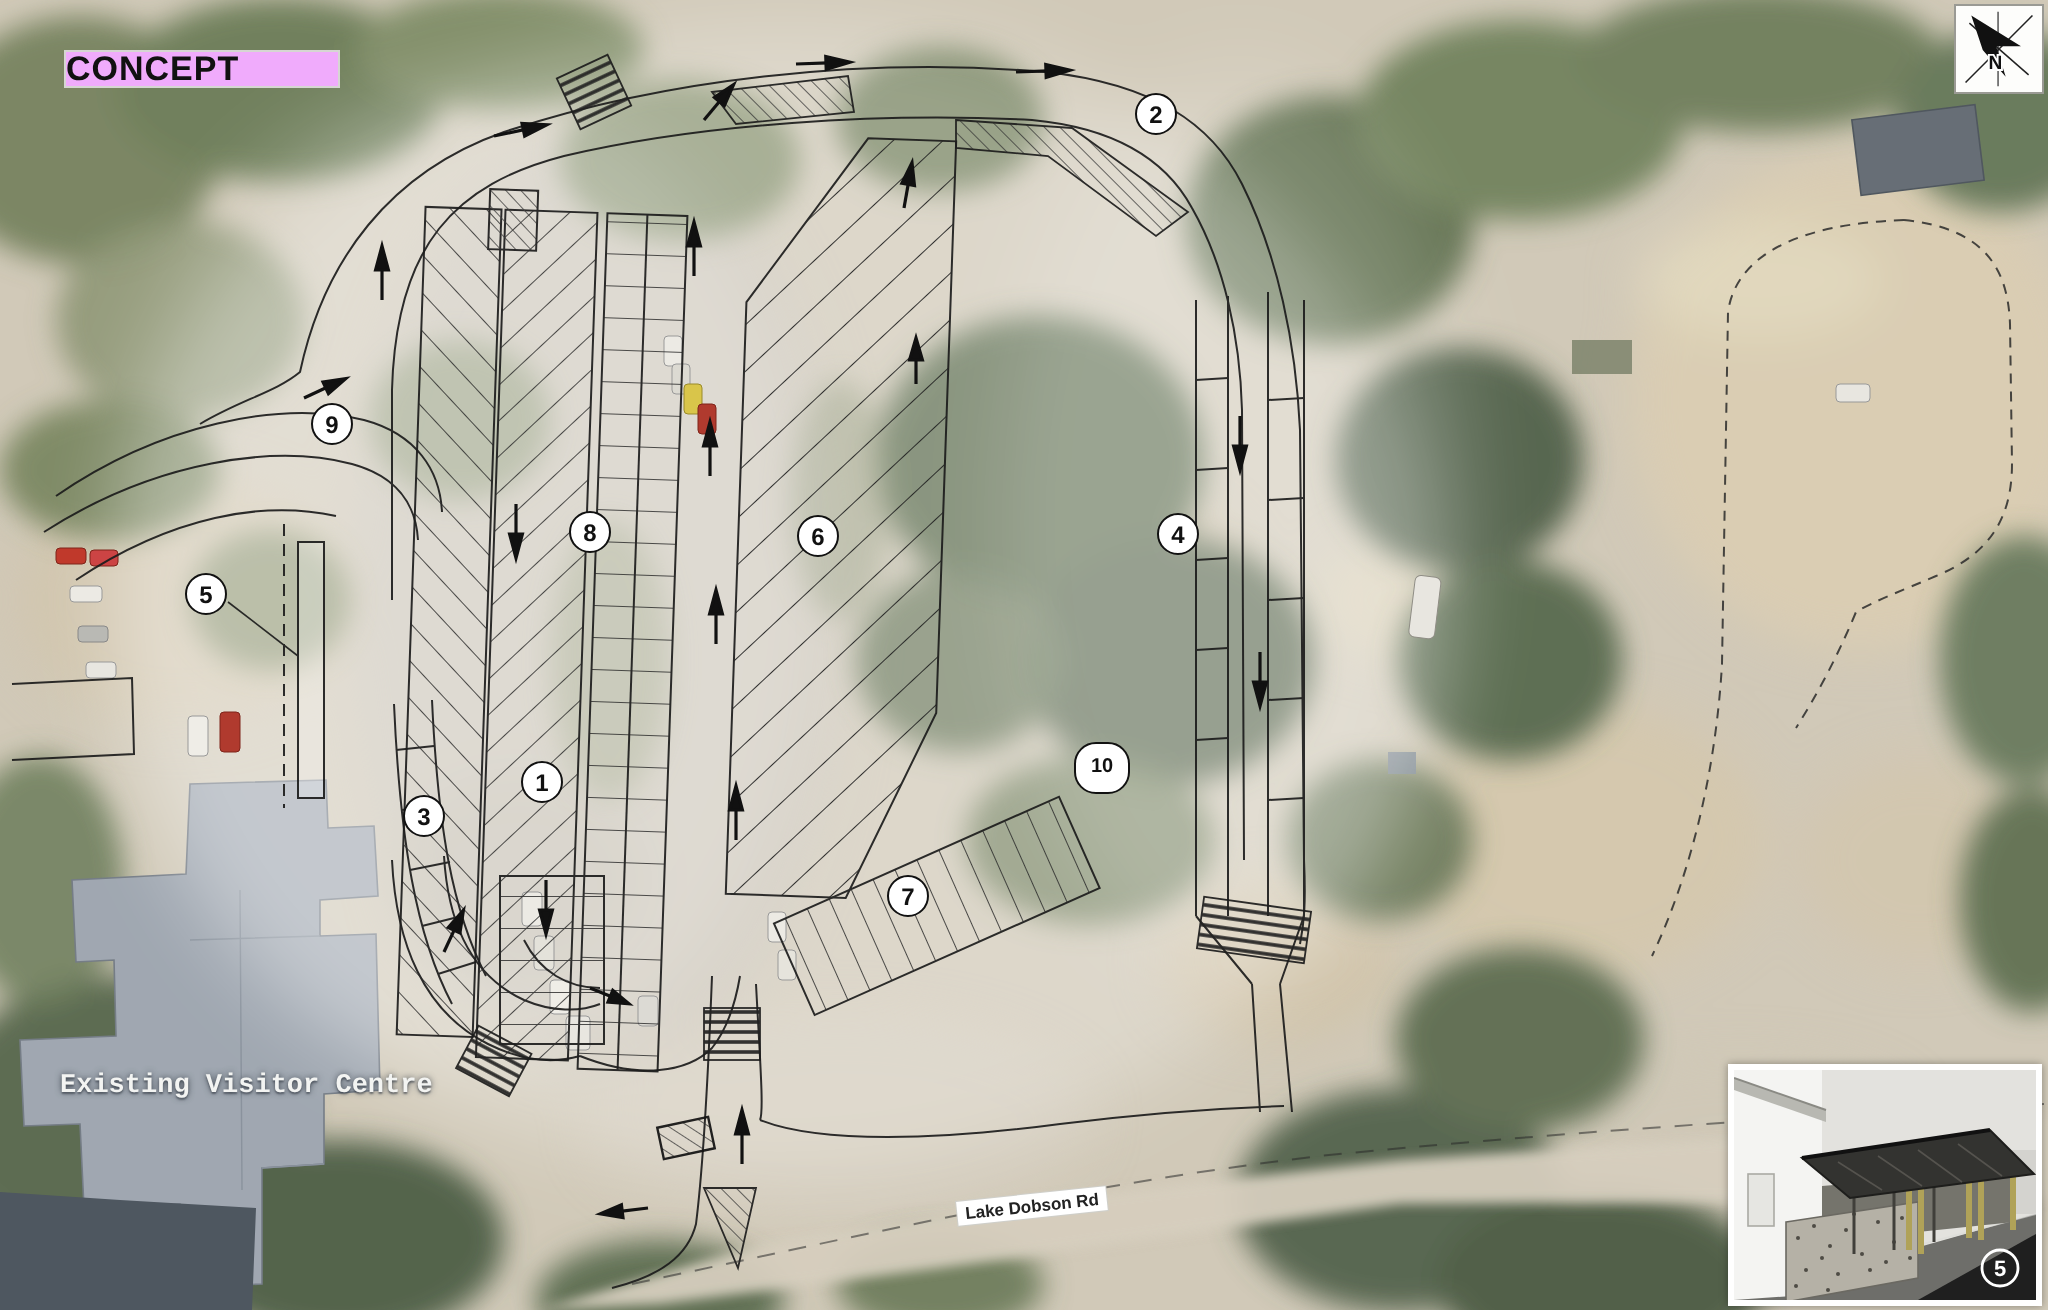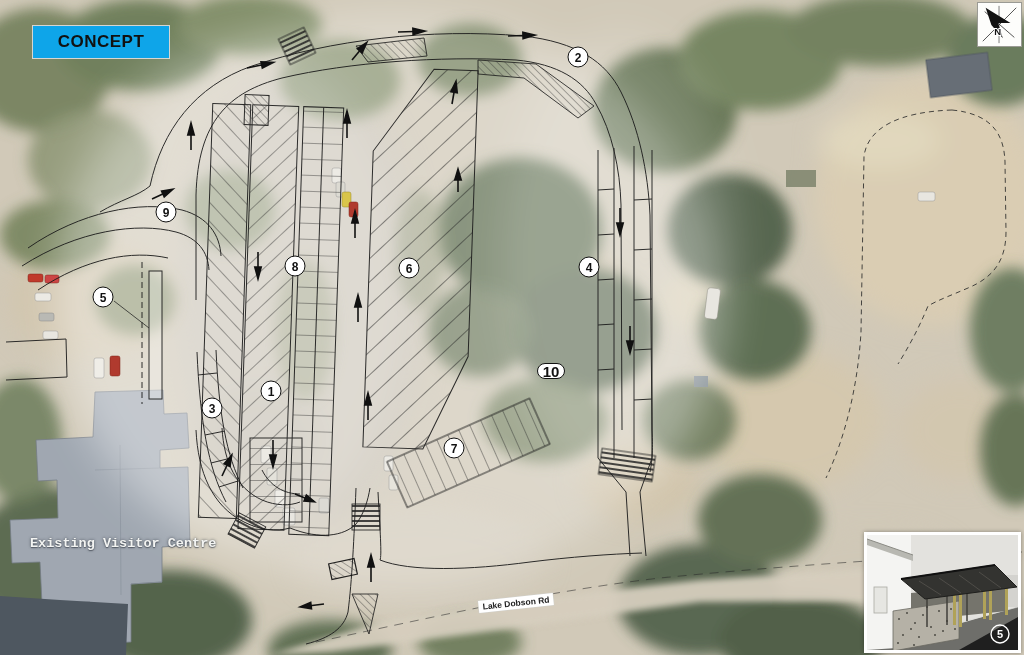--- a/index.html
+++ b/index.html
@@ -3,39 +3,39 @@
 <meta charset="utf-8">
 <style>
   html,body{margin:0;padding:0;background:#888;}
   #stage{
     position:relative;width:1024px;height:655px;overflow:hidden;
     font-family:"Liberation Sans",sans-serif;background:#cfc7b5;
   }
   #stage svg{position:absolute;left:0;top:0;}
   
   #concept-box{
-    position:absolute;left:33px;top:26px;width:136px;height:32px;
-    background:#0ea5e9;box-shadow:0 0 0 1px #d6d6d2;
-    display:flex;align-items:center;justify-content:center;
+    position:absolute;left:33px;top:26px;width:136px;height:17px;
+    background:#f0abfc;box-shadow:0 0 0 1px #d6d6d2;
+    display:flex;align-items:center;justify-content:flex-start;
     font-size:17px;font-weight:700;letter-spacing:.5px;color:#111;
   }
   
   #north-box{
     position:absolute;left:977px;top:2px;width:45px;height:45px;
     background:#fdfdfb;border:1px solid #9a9a94;box-sizing:border-box;
   }
   
   .marker{
     position:absolute;transform:translate(-50%,-50%);
     width:21px;height:21px;border-radius:50%;
     background:#ffffff;border:1.6px solid #111;box-sizing:border-box;
     display:flex;align-items:center;justify-content:center;
     font-size:12px;font-weight:700;color:#111;line-height:1;
   }
-  .marker.wide{width:28px;height:16px;border-radius:11px;font-size:15px;}
+  .marker.wide{width:28px;height:26px;border-radius:11px;font-size:10px;margin-top:13px;}
   
   #building-label{
     position:absolute;left:30px;top:536px;
     font-size:13.5px;font-weight:700;color:#f3f4f2;
     text-shadow:0 0 3px rgba(55,62,72,.85),0 1px 1px rgba(55,62,72,.6);
     white-space:nowrap;
     font-family:Liberation Mono, monospace;
   }
   #road-label{
     position:absolute;left:516px;top:603px;

